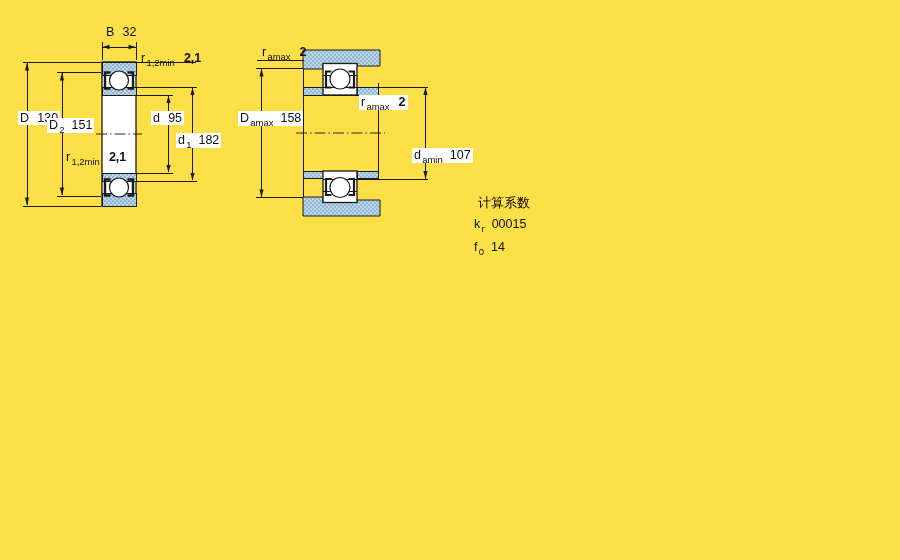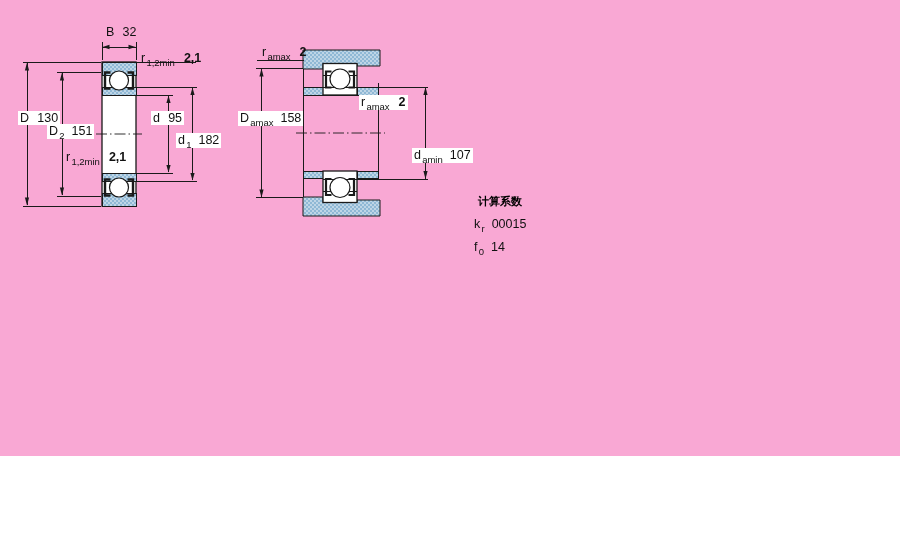--- a/index.html
+++ b/index.html
@@ -1,32 +1,32 @@
 <!DOCTYPE html>
 <html><head>
 <meta charset="utf-8">
 <style>
   html,body{margin:0;padding:0;background:#fff;}
   .canvas{
-    position:relative;width:900px;height:456px;background:#f9a8d4;overflow:hidden;
+    position:relative;width:900px;height:560px;background:#fde047;overflow:hidden;
     font-family:"Liberation Sans","DejaVu Sans",sans-serif;color:#111;
   }
   svg{position:absolute;left:0;top:0;}
   .dim{
     position:absolute;font-size:12.5px;line-height:14px;white-space:nowrap;color:#111;
   }
   .dim .sym{letter-spacing:0.2px;}
   .dim .sub{
     font-size:9.5px;display:inline-block;transform:translateY(3.5px);margin-left:1px;
   }
   .dim .val{margin-left:7px;}
   .dim.wideval .val{margin-left:9px;font-weight:bold;}
   .dim.bg{background:#ffffff;padding:0 2px;}
   .calc-title{
-    position:absolute;font-size:11px;font-weight:bold;white-space:nowrap;color:#000;
+    position:absolute;font-size:13px;font-weight:normal;white-space:nowrap;color:#000;
   }
 </style>
 </head>
 <body>
 
 <div class="canvas">
 
   <svg width="900" height="560" viewBox="0 0 900 560">
     <defs>
       <pattern id="steelhatch" width="4" height="4" patternUnits="userSpaceOnUse">
@@ -155,21 +155,21 @@
   </div>
 
   <div class="dim wideval" style="left:141px;top:51px">
     <span class="sym">r</span><span class="sub">1,2min</span><span class="val">2,1</span>
   </div>
 
   <div class="dim bg" style="left:18px;top:111px">
     <span class="sym">D</span><span class="sub"></span><span class="val">130</span>
   </div>
 
-  <div class="dim bg" style="left:47px;top:124px">
+  <div class="dim bg" style="left:47px;top:118px">
     <span class="sym">D</span><span class="sub">2</span><span class="val">151</span>
   </div>
 
   <div class="dim bg" style="left:151px;top:111px">
     <span class="sym">d</span><span class="sub"></span><span class="val">95</span>
   </div>
 
   <div class="dim bg" style="left:176px;top:133px">
     <span class="sym">d</span><span class="sub">1</span><span class="val">182</span>
   </div>

